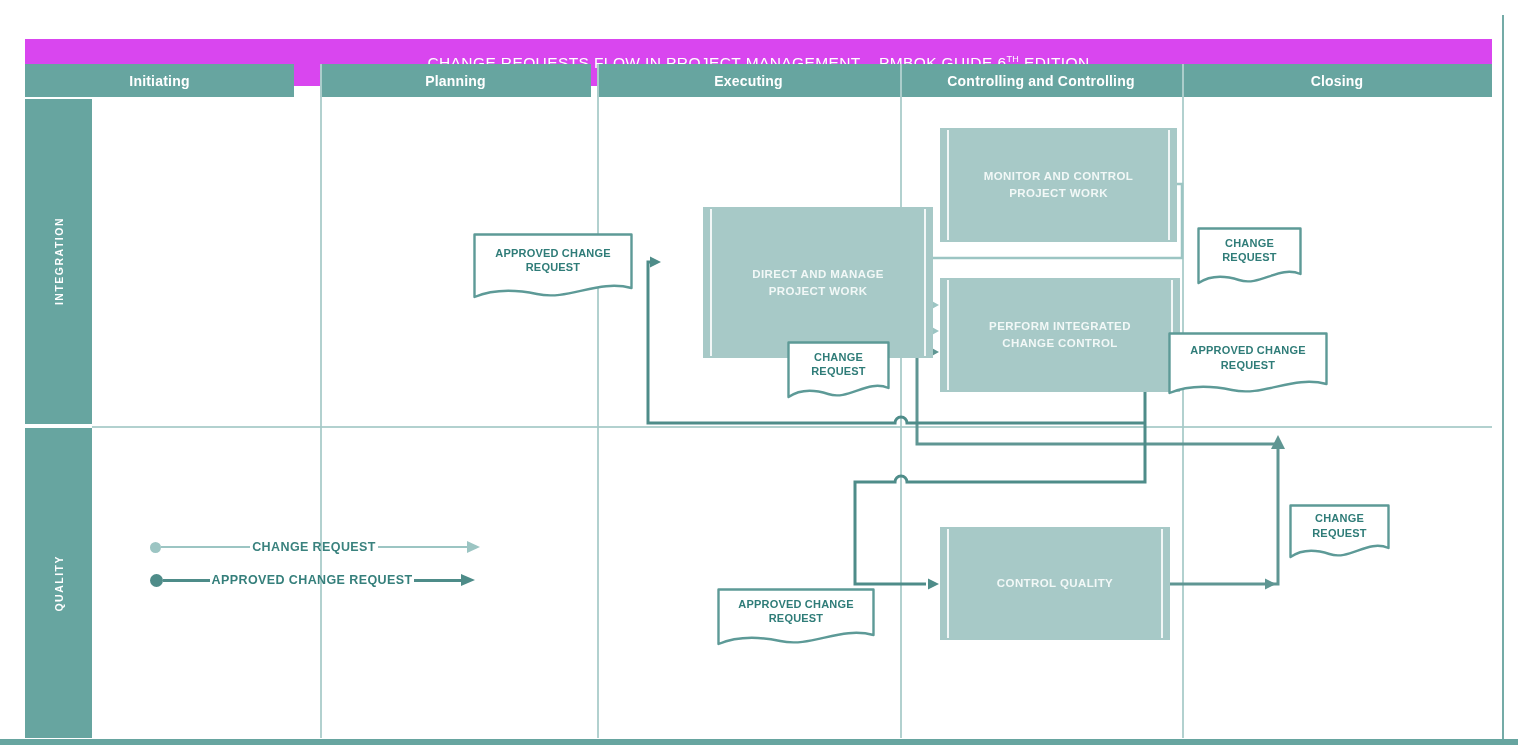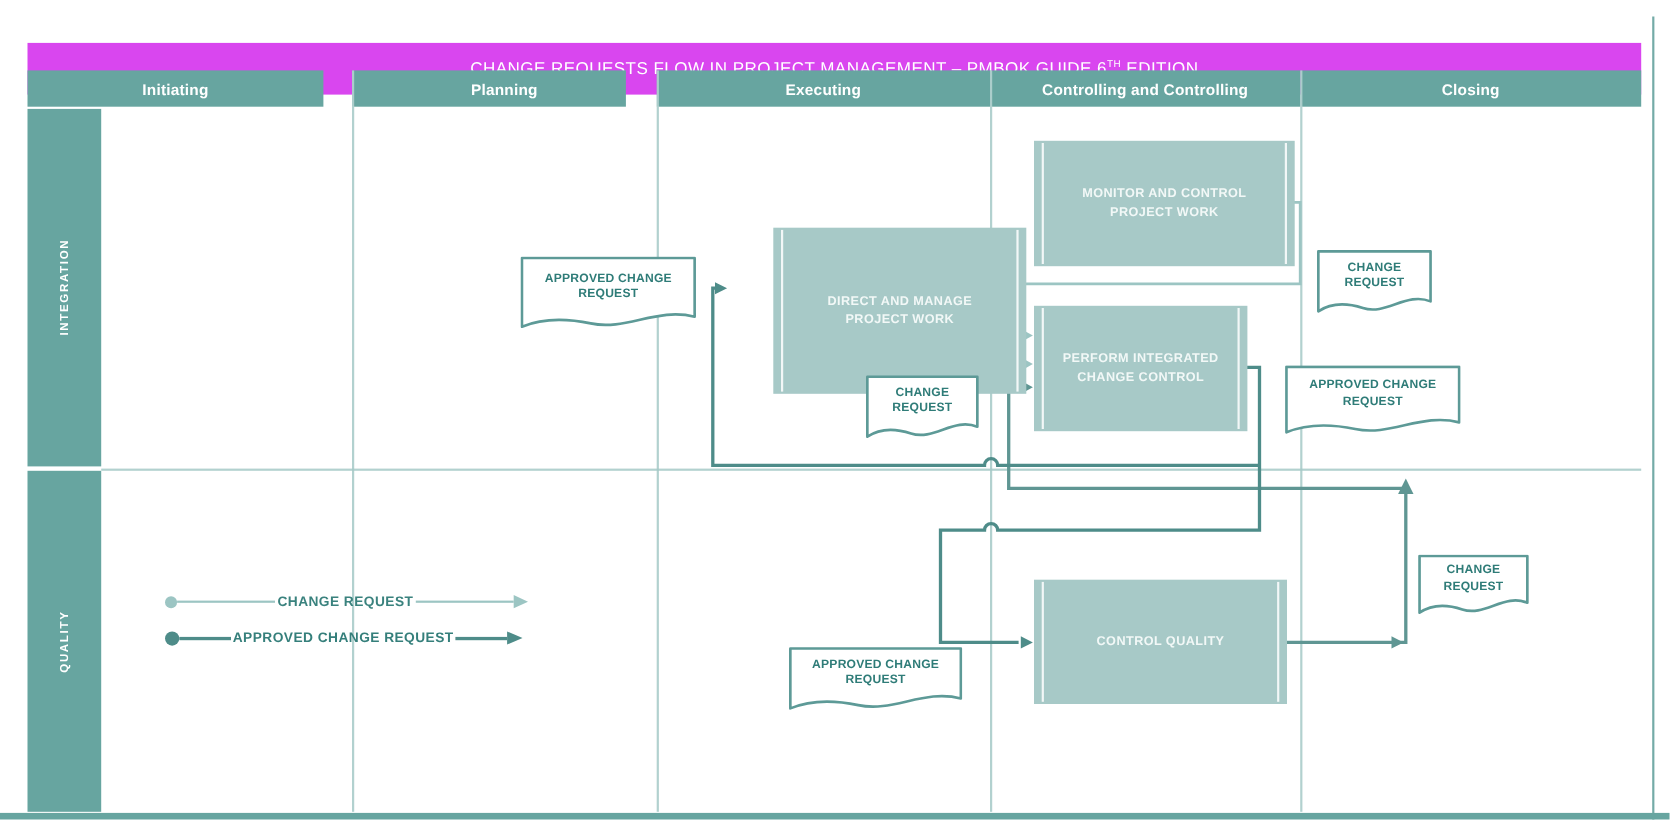--- a/index.html
+++ b/index.html
@@ -42,21 +42,21 @@
 </head>
 <body>
 
 <div class="stage">
 
   <div class="titlebar">
     <div><span>CHANGE REQUESTS FLOW IN PROJECT MANAGEMENT – PMBOK GUIDE 6</span><sup>TH</sup><span> EDITION</span></div>
   </div>
 
   <div class="hdr" style="left:25px;width:269px;">Initiating</div>
-  <div class="hdr" style="left:320px;width:221px;padding-left:28px;">Planning</div>
+  <div class="hdr" style="left:320px;width:271px;">Planning</div>
   <div class="hdr" style="left:597px;width:303px;">Executing</div>
   <div class="hdr" style="left:900px;width:282px;">Controlling and Controlling</div>
   <div class="hdr" style="left:1182px;width:310px;">Closing</div>
   <div class="hdr-sep" style="left:320px;"></div>
   <div class="hdr-sep" style="left:597px;"></div>
   <div class="hdr-sep" style="left:900px;"></div>
   <div class="hdr-sep" style="left:1182px;"></div>
 
   <div class="rowlabel" style="top:99px;height:325px;">
       <span>INTEGRATION</span>
@@ -129,21 +129,21 @@
       </svg>
       <span class="doc-label">APPROVED CHANGE REQUEST</span>
     </div>
 
   <div class="node" style="left:940px;top:128px;width:185px;height:114px;padding:0 26px;">
       <span>MONITOR AND CONTROL PROJECT WORK</span>
     </div>
   <div class="node" style="left:667px;top:207px;width:190px;height:127px;padding:12px 20px;margin-left:36px;">
       <span>DIRECT AND MANAGE PROJECT WORK</span>
     </div>
-  <div class="node" style="left:940px;top:278px;width:190px;height:114px;padding:0 2px;">
+  <div class="node" style="left:940px;top:278px;width:190px;height:114px;padding:0 25px;">
       <span>PERFORM INTEGRATED CHANGE CONTROL</span>
     </div>
   <div class="node" style="left:940px;top:527px;width:190px;height:113px;padding:0 20px;">
       <span>CONTROL QUALITY</span>
     </div>
 
   <div class="lg" style="left:150px;top:540px;width:330px;height:14px;font-size:12.5px;">
     <span class="lg-dot" style="width:11px;height:11px;background:#9cc5c3;"></span>
     <span class="lg-seg" style="height:2.5px;background:#9cc5c3;"></span>
     <span class="lg-label">CHANGE REQUEST</span>

